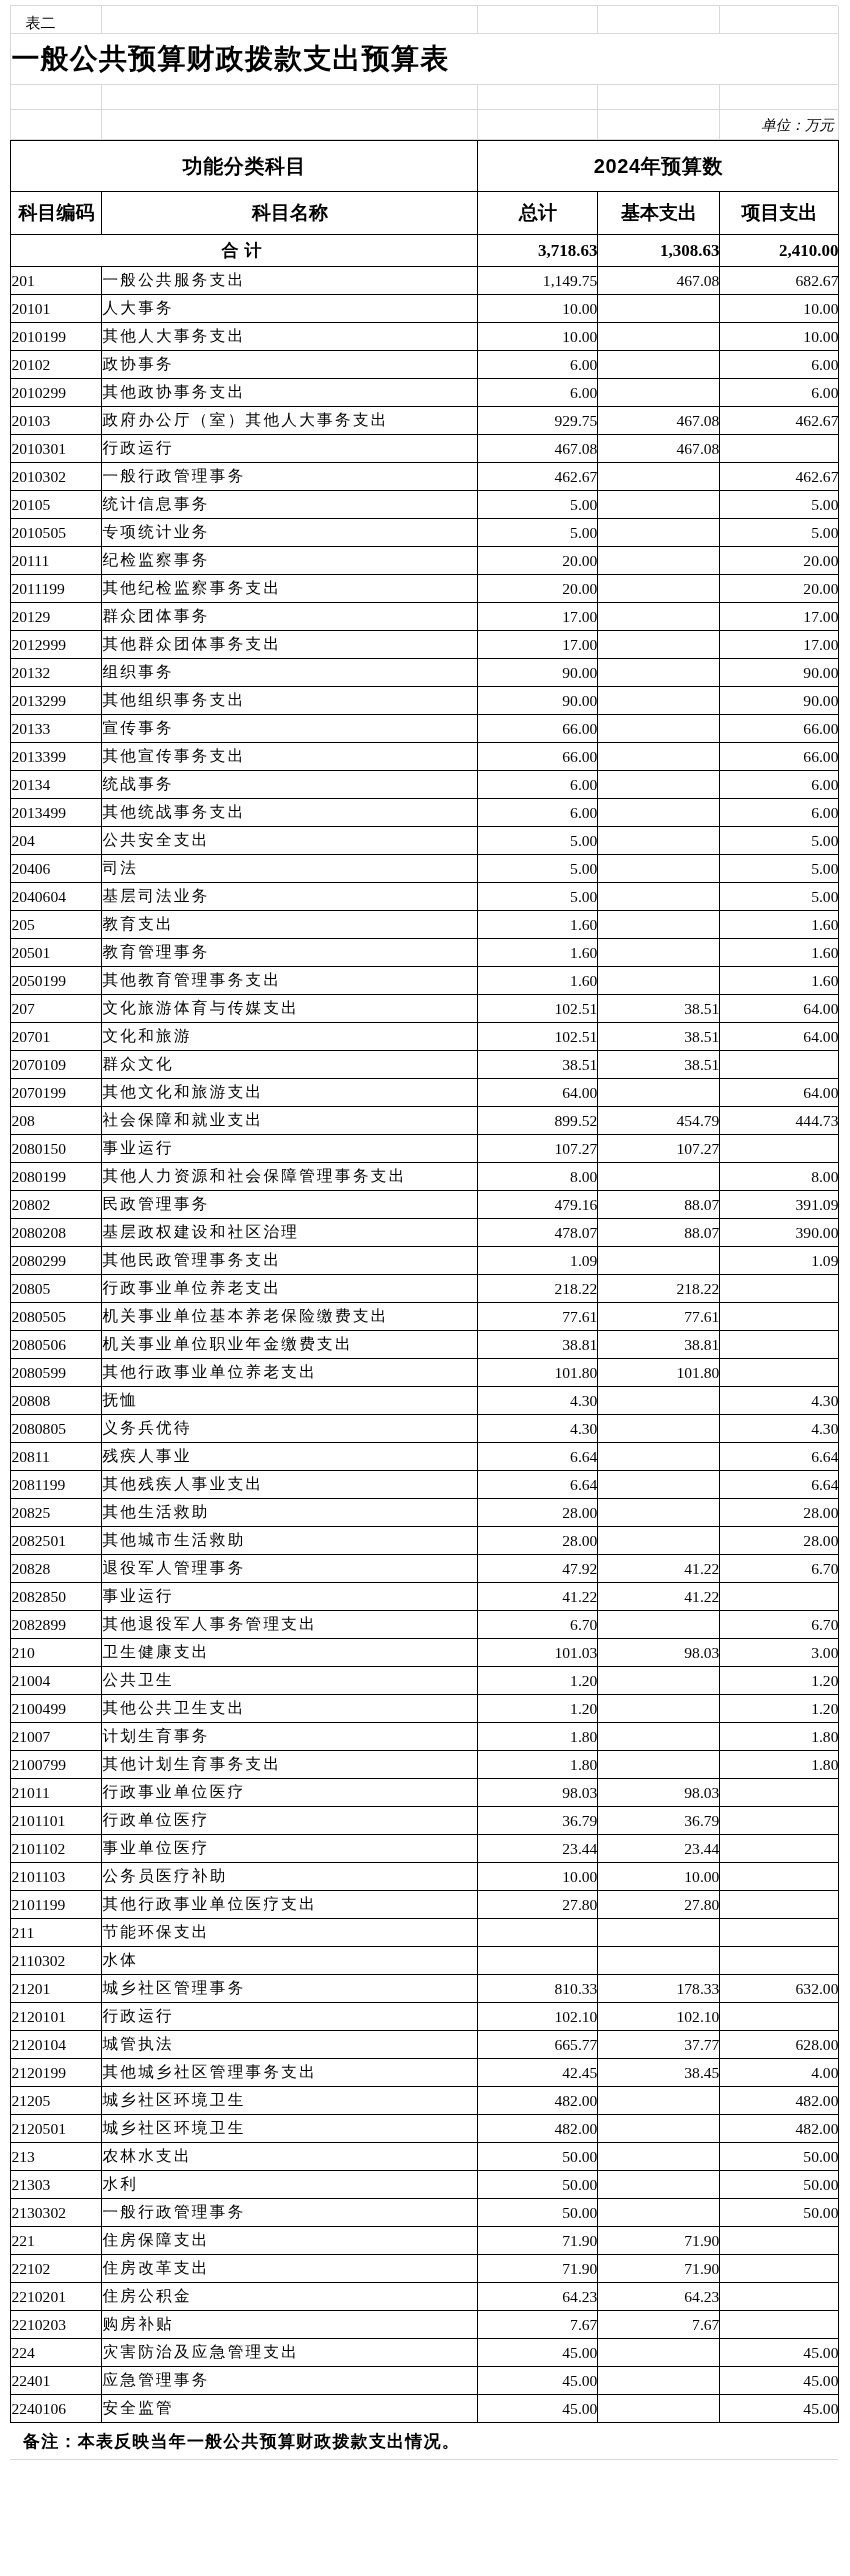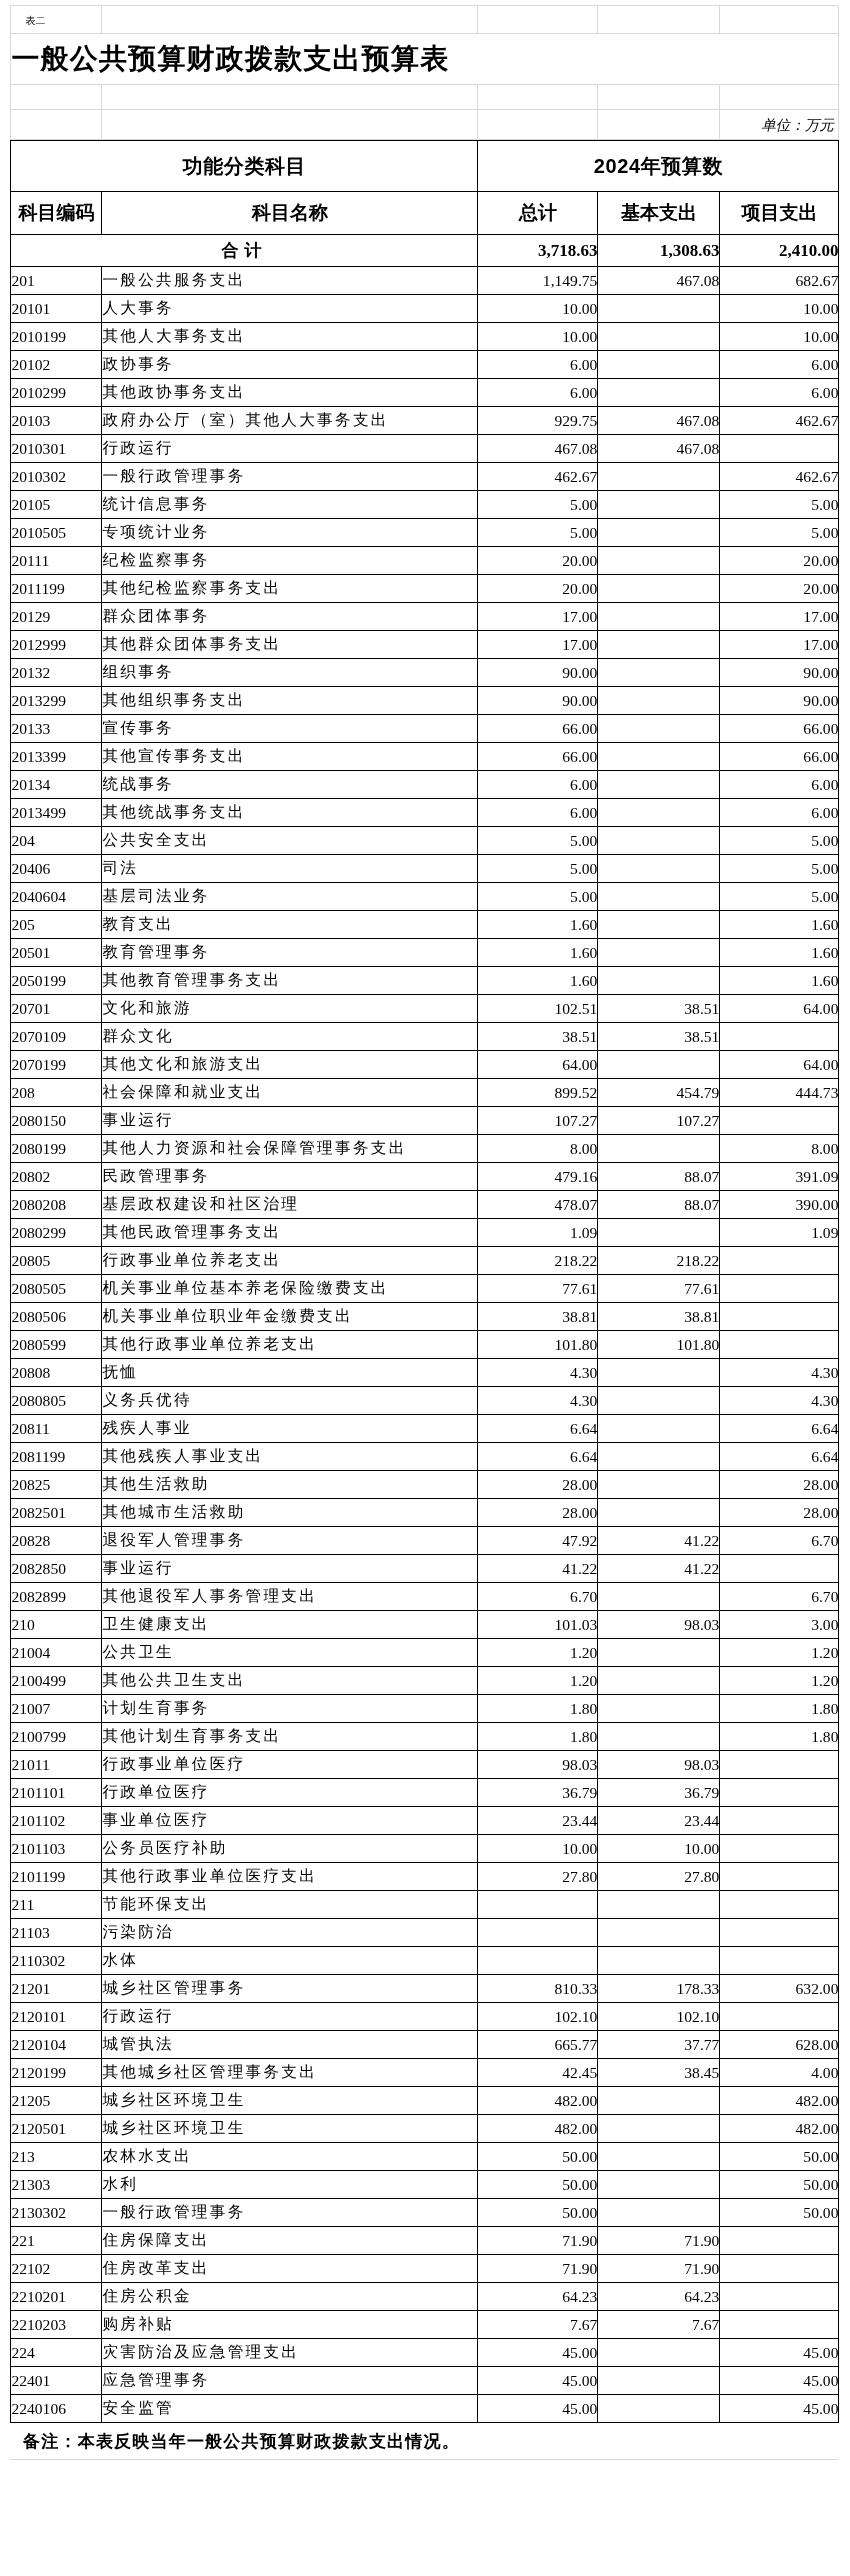--- a/index.html
+++ b/index.html
@@ -7,21 +7,21 @@
   .sheet{width:828px;margin:4.6px 12px 0 10.4px;}
 
   
   .topgrid{display:grid;grid-template-columns:91px 376px 120px 122px 119px;
            border-top:0.6px solid #d9d9d9;border-left:0.6px solid #d9d9d9;}
   .tg-cell{border-right:0.6px solid #d9d9d9;border-bottom:0.6px solid #d9d9d9;}
   .tg-row1{height:27px;}
   .tg-title{grid-column:1 / -1;height:50px;display:flex;align-items:center;justify-content:flex-start;}
   .tg-row3{height:24px;}
   .tg-row4{height:29.5px;display:flex;align-items:flex-end;}
-  .tag-text{font-size:10px;padding:8px 0 0 14px;font-family:Liberation Mono, monospace;}
+  .tag-text{font-size:15px;padding:8px 0 0 14px;font-family:Liberation Mono, monospace;}
   .title-text{font-size:28px;font-weight:700;letter-spacing:1.2px;}
   .unit-text{width:100%;text-align:right;font-size:14.5px;padding:0 4.6px 4.6px 0;font-style:italic;}
 
   
   table.budget{border-collapse:collapse;table-layout:fixed;width:828px;
                border:1.7px solid #000;}
   table.budget th,table.budget td{
       border-left:1.2px solid #000;border-right:1.2px solid #000;
       border-top:1.7px solid #000;border-bottom:1.7px solid #000;
       overflow:hidden;white-space:nowrap;vertical-align:middle;padding:0;}
@@ -281,20 +281,27 @@
           <td class="num">1.60</td>
         </tr>
         <tr class="data-row">
           <td class="code lvl3">2050199</td>
           <td class="name lvl3">其他教育管理事务支出</td>
           <td class="num">1.60</td>
           <td class="num"></td>
           <td class="num">1.60</td>
         </tr>
         <tr class="data-row">
+          <td class="code lvl1">207</td>
+          <td class="name lvl1">文化旅游体育与传媒支出</td>
+          <td class="num">102.51</td>
+          <td class="num">38.51</td>
+          <td class="num">64.00</td>
+        </tr>
+        <tr class="data-row">
           <td class="code lvl2">20701</td>
           <td class="name lvl2">文化和旅游</td>
           <td class="num">102.51</td>
           <td class="num">38.51</td>
           <td class="num">64.00</td>
         </tr>
         <tr class="data-row">
           <td class="code lvl3">2070109</td>
           <td class="name lvl3">群众文化</td>
           <td class="num">38.51</td>
@@ -512,27 +519,20 @@
           <td class="num"></td>
         </tr>
         <tr class="data-row">
           <td class="code lvl1">211</td>
           <td class="name lvl1">节能环保支出</td>
           <td class="num"></td>
           <td class="num"></td>
           <td class="num"></td>
         </tr>
         <tr class="data-row">
-          <td class="code lvl2">21103</td>
-          <td class="name lvl2">污染防治</td>
-          <td class="num"></td>
-          <td class="num"></td>
-          <td class="num"></td>
-        </tr>
-        <tr class="data-row">
           <td class="code lvl3">2110302</td>
           <td class="name lvl3">水体</td>
           <td class="num"></td>
           <td class="num"></td>
           <td class="num"></td>
         </tr>
         <tr class="data-row">
           <td class="code lvl2">21201</td>
           <td class="name lvl2">城乡社区管理事务</td>
           <td class="num">810.33</td>

